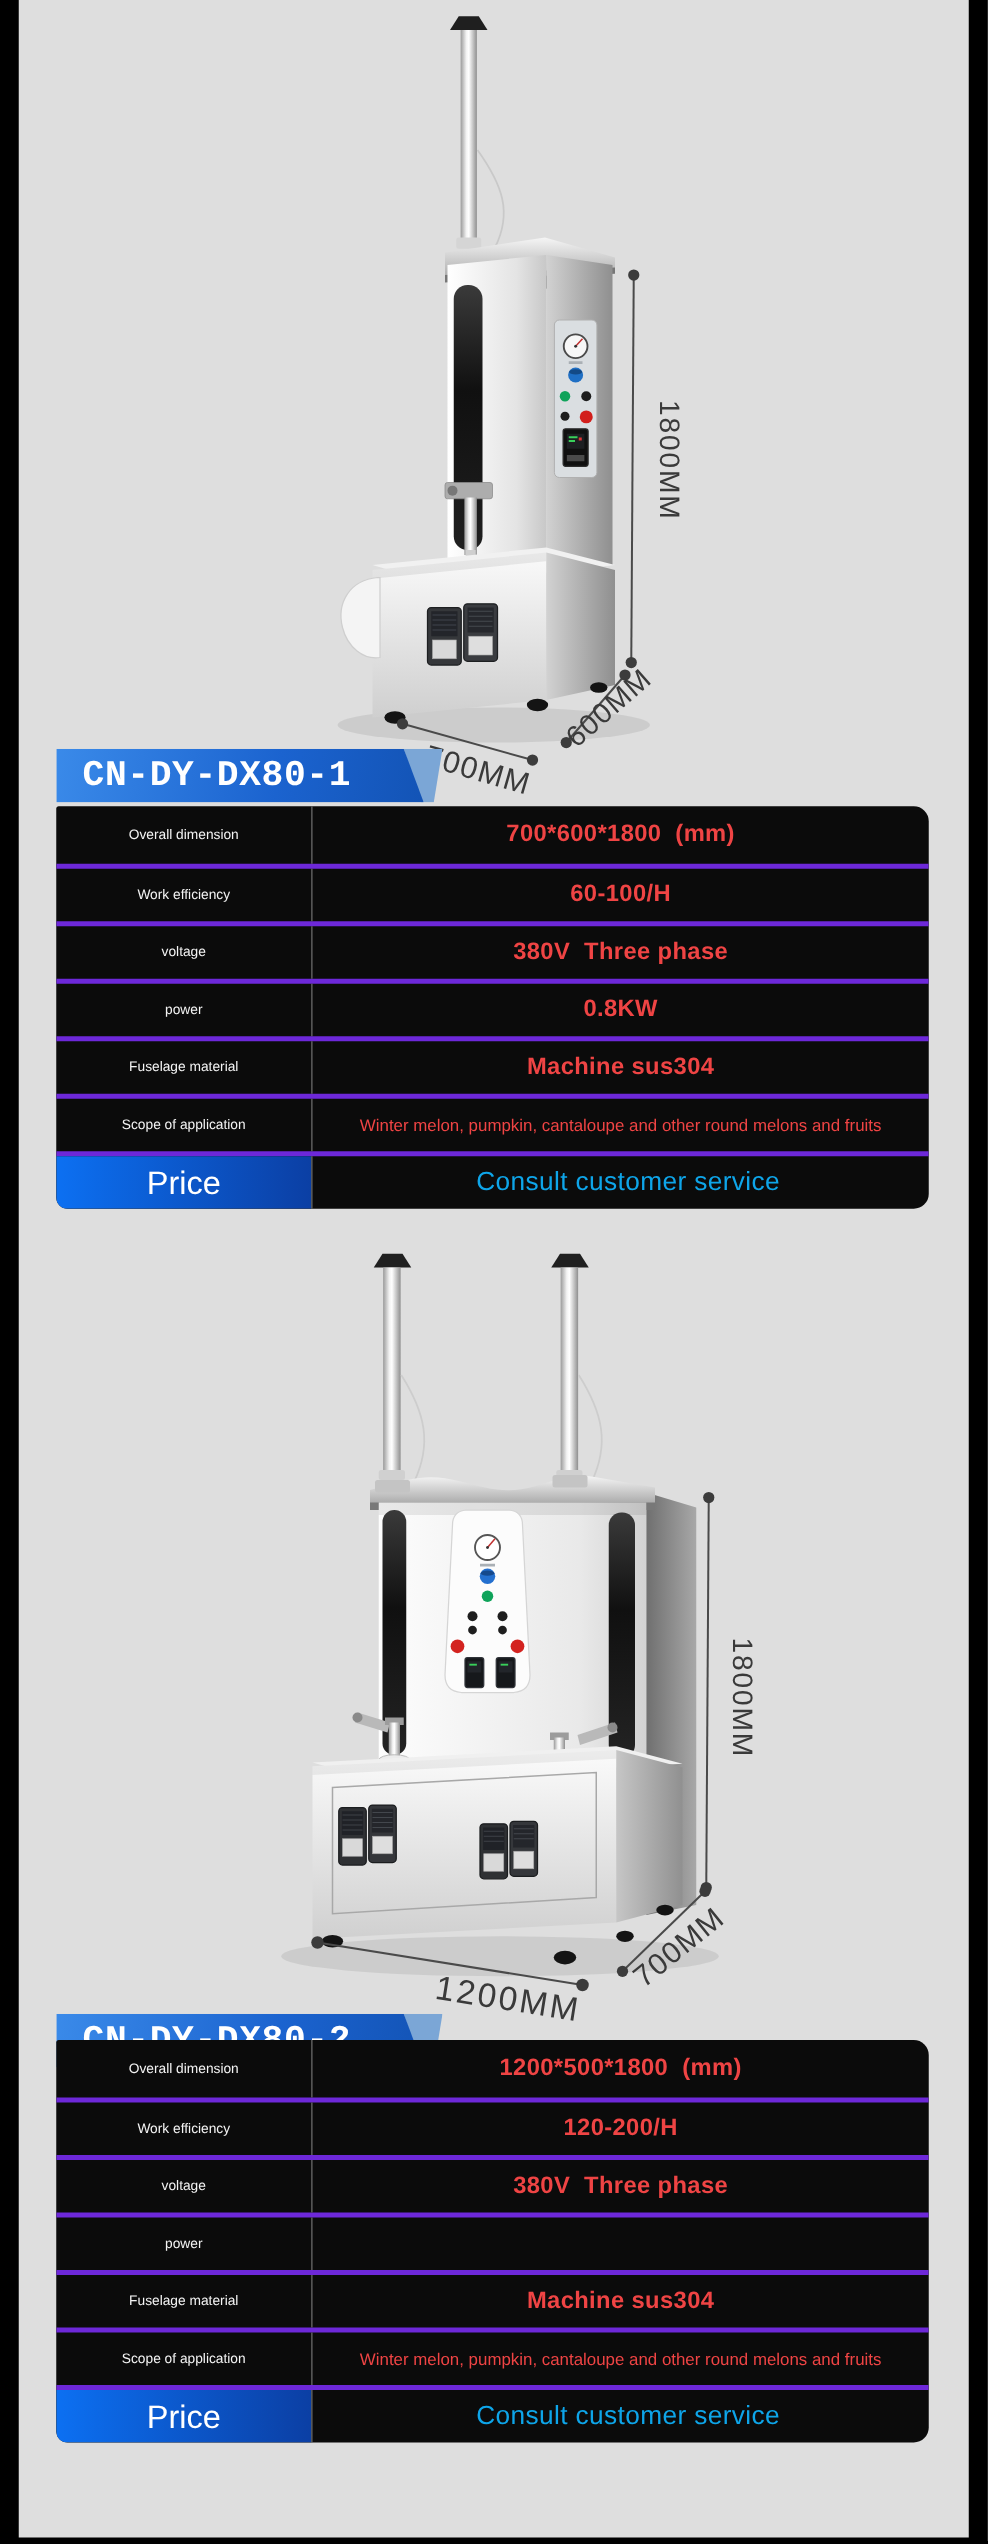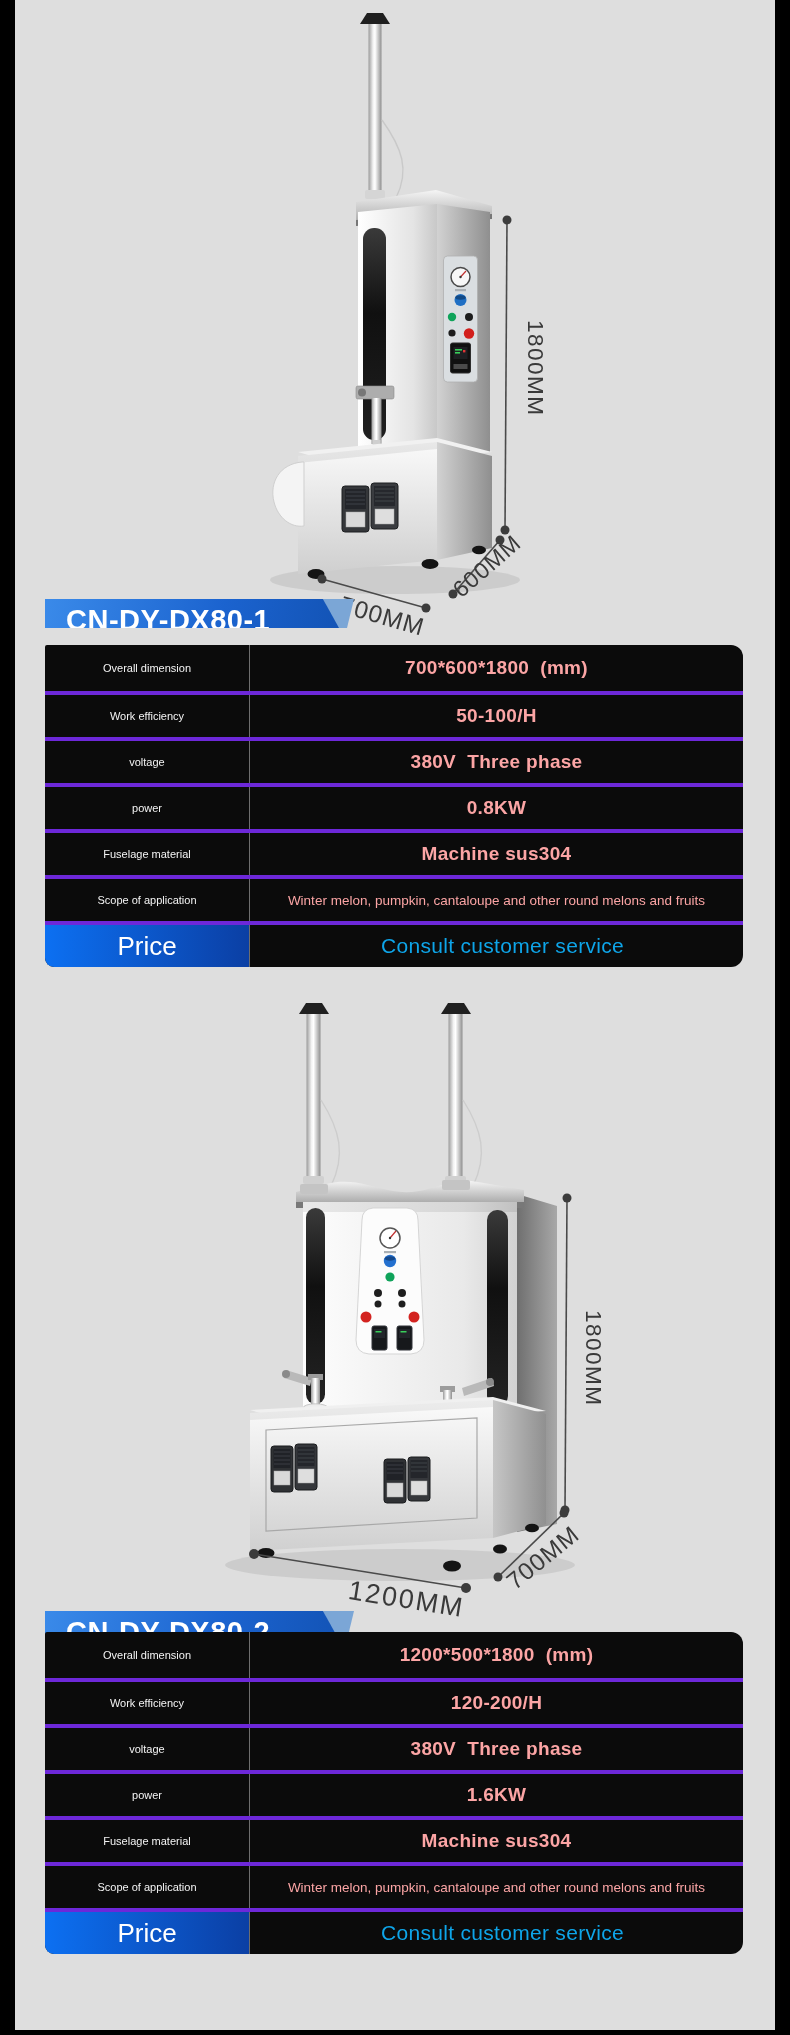--- a/index.html
+++ b/index.html
@@ -5,21 +5,21 @@
   html,body{margin:0;padding:0;background:#000;}
   .page{position:relative;width:790px;height:2035px;background:#000;overflow:hidden;
         font-family:"Liberation Sans",sans-serif;}
   .content{position:absolute;left:15px;top:0;width:760px;height:2030px;background:#dedede;}
 
   .photo-svg{position:absolute;left:0;width:790px;height:660px;}
   #photo1{top:0;}
   #photo2{top:980px;}
 
   
-  .model-banner{position:absolute;left:45px;width:370px;height:29px;}
+  .model-banner{position:absolute;left:45px;width:370px;height:43px;font-family:Liberation Mono, monospace;}
   #banner1{top:599px;}
   #banner2{top:1587px;margin-top:24px;}
   .banner-accent{position:absolute;left:0;top:0;width:100%;height:100%;
         background:#7ba6d6;
         clip-path:polygon(278px 0,309px 0,302px 100%,292px 100%);}
   .banner-main{position:absolute;left:0;top:0;width:100%;height:100%;
         background:linear-gradient(100deg,#3a8ae9 0%,#1b63cf 48%,#0e4aa6 100%);
         clip-path:polygon(0 0,278px 0,294px 100%,0 100%);}
   .banner-text{display:block;line-height:43px;padding-left:21px;font-size:29px;
         font-weight:bold;color:#fff;letter-spacing:.5px;}
@@ -28,21 +28,21 @@
   .spec-table{position:absolute;left:45px;width:698px;background:#0b0b0b;
         border-radius:2px 12px 12px 9px;overflow:hidden;}
   #table1{top:645px;}
   #table2{top:1632px;}
   .spec-row{display:flex;height:46px;box-sizing:border-box;}
   .spec-row + .spec-row{border-top:4px solid #6d28d9;}
   .label-cell{width:205px;flex:0 0 205px;border-right:1px solid #6e6e6e;
         display:flex;align-items:center;justify-content:center;
         color:#f4f4f4;font-size:11px;box-sizing:border-box;}
   .value-cell{flex:1;display:flex;align-items:center;justify-content:center;
-        color:#fca5a5;font-size:19px;font-weight:bold;letter-spacing:.3px;white-space:pre;}
+        color:#ef4444;font-size:19px;font-weight:bold;letter-spacing:.3px;white-space:pre;}
   .scope-row .value-cell{font-size:13.5px;font-weight:400;letter-spacing:0;}
   .price-row .label-cell{background:linear-gradient(90deg,#0c70f2 0%,#0b3fa4 100%);
         font-size:26px;color:#fff;}
   .price-row .value-cell{color:#0ea5e9;font-size:21px;font-weight:500;padding-left:12px;}
 
   .dim-label{font-family:"Liberation Sans",sans-serif;fill:#3a3a3a;}
 </style>
 </head>
 <body>
 
@@ -180,21 +180,21 @@
     </div>
   </div>
 
   <div id="table1" class="spec-table">
     <div class="spec-row">
       <div class="label-cell">Overall dimension</div>
       <div class="value-cell">700*600*1800  (mm)</div>
     </div>
     <div class="spec-row">
       <div class="label-cell">Work efficiency</div>
-      <div class="value-cell">50-100/H</div>
+      <div class="value-cell">60-100/H</div>
     </div>
     <div class="spec-row">
       <div class="label-cell">voltage</div>
       <div class="value-cell">380V  Three phase</div>
     </div>
     <div class="spec-row">
       <div class="label-cell">power</div>
       <div class="value-cell">0.8KW</div>
     </div>
     <div class="spec-row">
@@ -383,21 +383,20 @@
     <div class="spec-row">
       <div class="label-cell">Work efficiency</div>
       <div class="value-cell">120-200/H</div>
     </div>
     <div class="spec-row">
       <div class="label-cell">voltage</div>
       <div class="value-cell">380V  Three phase</div>
     </div>
     <div class="spec-row">
       <div class="label-cell">power</div>
-      <div class="value-cell">1.6KW</div>
     </div>
     <div class="spec-row">
       <div class="label-cell">Fuselage material</div>
       <div class="value-cell">Machine sus304</div>
     </div>
     <div class="spec-row scope-row">
       <div class="label-cell">Scope of application</div>
       <div class="value-cell">Winter melon, pumpkin, cantaloupe and other round melons and fruits</div>
     </div>
     <div class="spec-row price-row">

